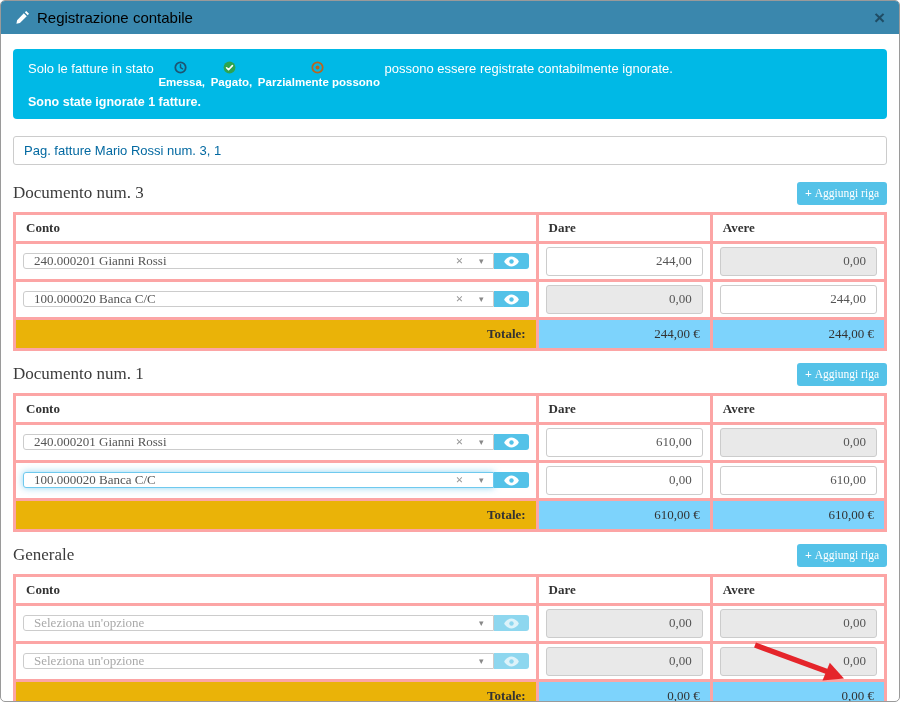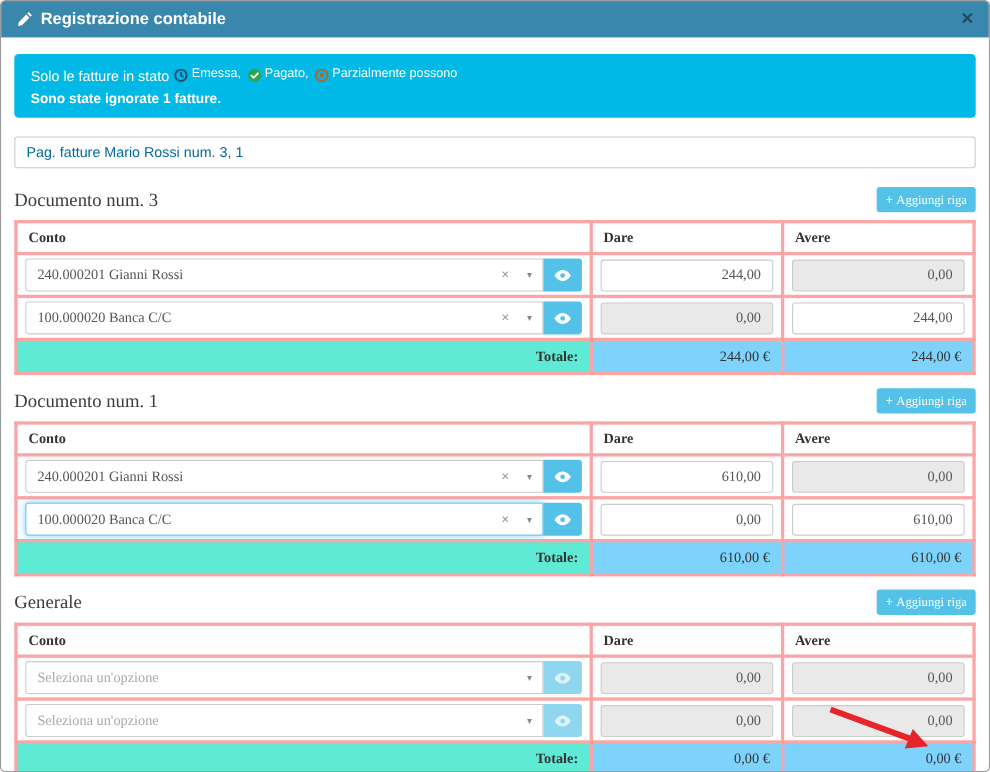--- a/index.html
+++ b/index.html
@@ -4,29 +4,29 @@
 <style>
   * { margin:0; padding:0; box-sizing:border-box; }
   html,body { background:#fff; }
   body { font-family:"Liberation Sans", sans-serif; width:900px; height:702px; position:relative; }
 
   .modal { width:900px; height:702px; background:#fff; border:1px solid #9a9a9a; border-radius:5px; overflow:hidden; position:relative; display:flex; flex-direction:column; }
 
   
   .modal-header { background:#3a87ad; color:#fff; height:33px; display:flex; align-items:center; padding:0 14px; flex-shrink:0; }
   .modal-header .pencil { width:14px; height:14px; margin-right:8px; display:inline-flex; }
-  .modal-title { font-size:15px; font-weight:700; color:#ffffff; flex:1; }
+  .modal-title { font-size:15px; font-weight:400; color:#000000; flex:1; }
   .close-btn { background:none; border:none; color:#16394c; font-size:19px; line-height:1; cursor:pointer; font-weight:700; opacity:.75; }
 
   .modal-body { padding:15px 12px 4px; flex:1; }
 
   
   .alert { background:#00b9e6; color:#fff; border-radius:4px; padding:9px 15px 10px; margin-bottom:17px; }
   .alert-line1 { font-size:13px; line-height:1.65; }
-  .status-badge { display:inline-flex; align-items:center; font-size:11.5px; font-weight:400; margin:0 1px; vertical-align:baseline; }
+  .status-badge { display:inline-flex; align-items:center; font-size:11.5px; font-weight:700; margin:0 1px; vertical-align:baseline;flex-direction:column; }
   .status-badge svg { margin-right:3px; position:relative; top:1px; }
   .alert-line2 { font-size:12.5px; font-weight:700; margin-top:3px; }
 
   
   .form-row { display:flex; gap:22px; margin-bottom:17px; }
   .field label { display:block; font-size:13px; font-weight:700; color:#333; margin-bottom:6px; }
   .field input { height:29px; border:1px solid #ccc; border-radius:3px; font-size:13px; font-family:inherit; padding:0 10px; color:#555; outline:none; width:100%; }
   .field.date { width:278px; flex-shrink:0; }
   .field.date input { text-align:center; }
   .field.causale { flex:1; }
@@ -39,36 +39,36 @@
   .btn-add-row { background:#54c2e8; border:none; border-radius:3px; color:#fff; font-size:11.5px; font-family:inherit; padding:4px 8px; cursor:pointer; display:inline-flex; align-items:center; }
   .btn-add-row .plus { font-weight:700; font-size:12px; margin-right:3px; }
 
   table { width:100%; border-collapse:collapse; font-size:13px; table-layout:fixed; }
   th, td { border:3px solid #fca5a5; }
   th { text-align:left; font-weight:700; color:#333; padding:5px 10px; font-size:13px; background:#fff; }
   td.cell { padding:3px 7px; background:#fff; }
   .col-conto { width:60%; } .col-dare { width:20%; } .col-avere { width:20%; }
 
   
-  .sel-group { display:flex; height:30px; }
+  .sel-group { display:flex; height:16px; }
   .sel { flex:1; border:1px solid #ccc; border-radius:3px 0 0 3px; background:#fff; display:flex; align-items:center; padding:0 9px 0 10px; color:#555; cursor:pointer; min-width:0; }
   .sel.focused { border-color:#6fc9ee; box-shadow:0 0 7px rgba(82,190,236,.65); }
   .sel .val { flex:1; font-size:13px; white-space:nowrap; overflow:hidden; }
   .sel .val.placeholder { color:#a9a9a9; }
   .sel .clear { color:#999; font-size:13px; margin-right:16px; font-weight:700; }
   .sel .caret { color:#888; font-size:9px; }
   .eye-btn { width:35px; background:#54c2e8; border:none; border-radius:0 3px 3px 0; display:flex; align-items:center; justify-content:center; cursor:pointer; flex-shrink:0; }
   .eye-btn.muted { background:#8ed7ef; }
   .eye-btn.muted svg { opacity:.7; }
 
   
   .num { width:100%; height:29px; border:1px solid #ccc; border-radius:3px; text-align:right; padding:0 10px; color:#555; font-size:13px; font-family:inherit; background:#fff; outline:none; }
   .num.off { background:#e9e9e9; }
 
-  td.total-label { text-align:right; font-weight:700; color:#333; padding:6px 10px; background:#5eead4; }
+  td.total-label { text-align:right; font-weight:700; color:#333; padding:6px 10px; background:#eab308; }
   td.total-val { text-align:right; color:#333; padding:6px 10px; background:#7dd3fc; }
 
   .arrow-annot { position:absolute; left:742px; top:636px; width:115px; height:52px; pointer-events:none; z-index:5; }
 </style>
 </head>
 <body>
 
 <div class="modal">
 
   <div class="modal-header">
@@ -100,20 +100,21 @@
             </svg>
           <span>Pagato,</span>
         </span>
         <span class="status-badge">
           <svg width="13" height="13" viewBox="0 0 16 16">
               <circle cx="8" cy="8" r="6.4" fill="none" stroke="#b9641f" stroke-width="2.2"></circle>
               <circle cx="8" cy="8" r="2.4" fill="#b9641f"></circle>
             </svg>
           <span>Parzialmente possono</span>
         </span>
+        <span>possono essere registrate contabilmente ignorate.</span>
       </div>
       <div class="alert-line2">Sono state ignorate 1 fatture.</div>
     </div>
 
     <div class="form-row">
       <div class="field causale">
         <input type="text" value="Pag. fatture Mario Rossi num. 3, 1" style="">
       </div>
     </div>
 

